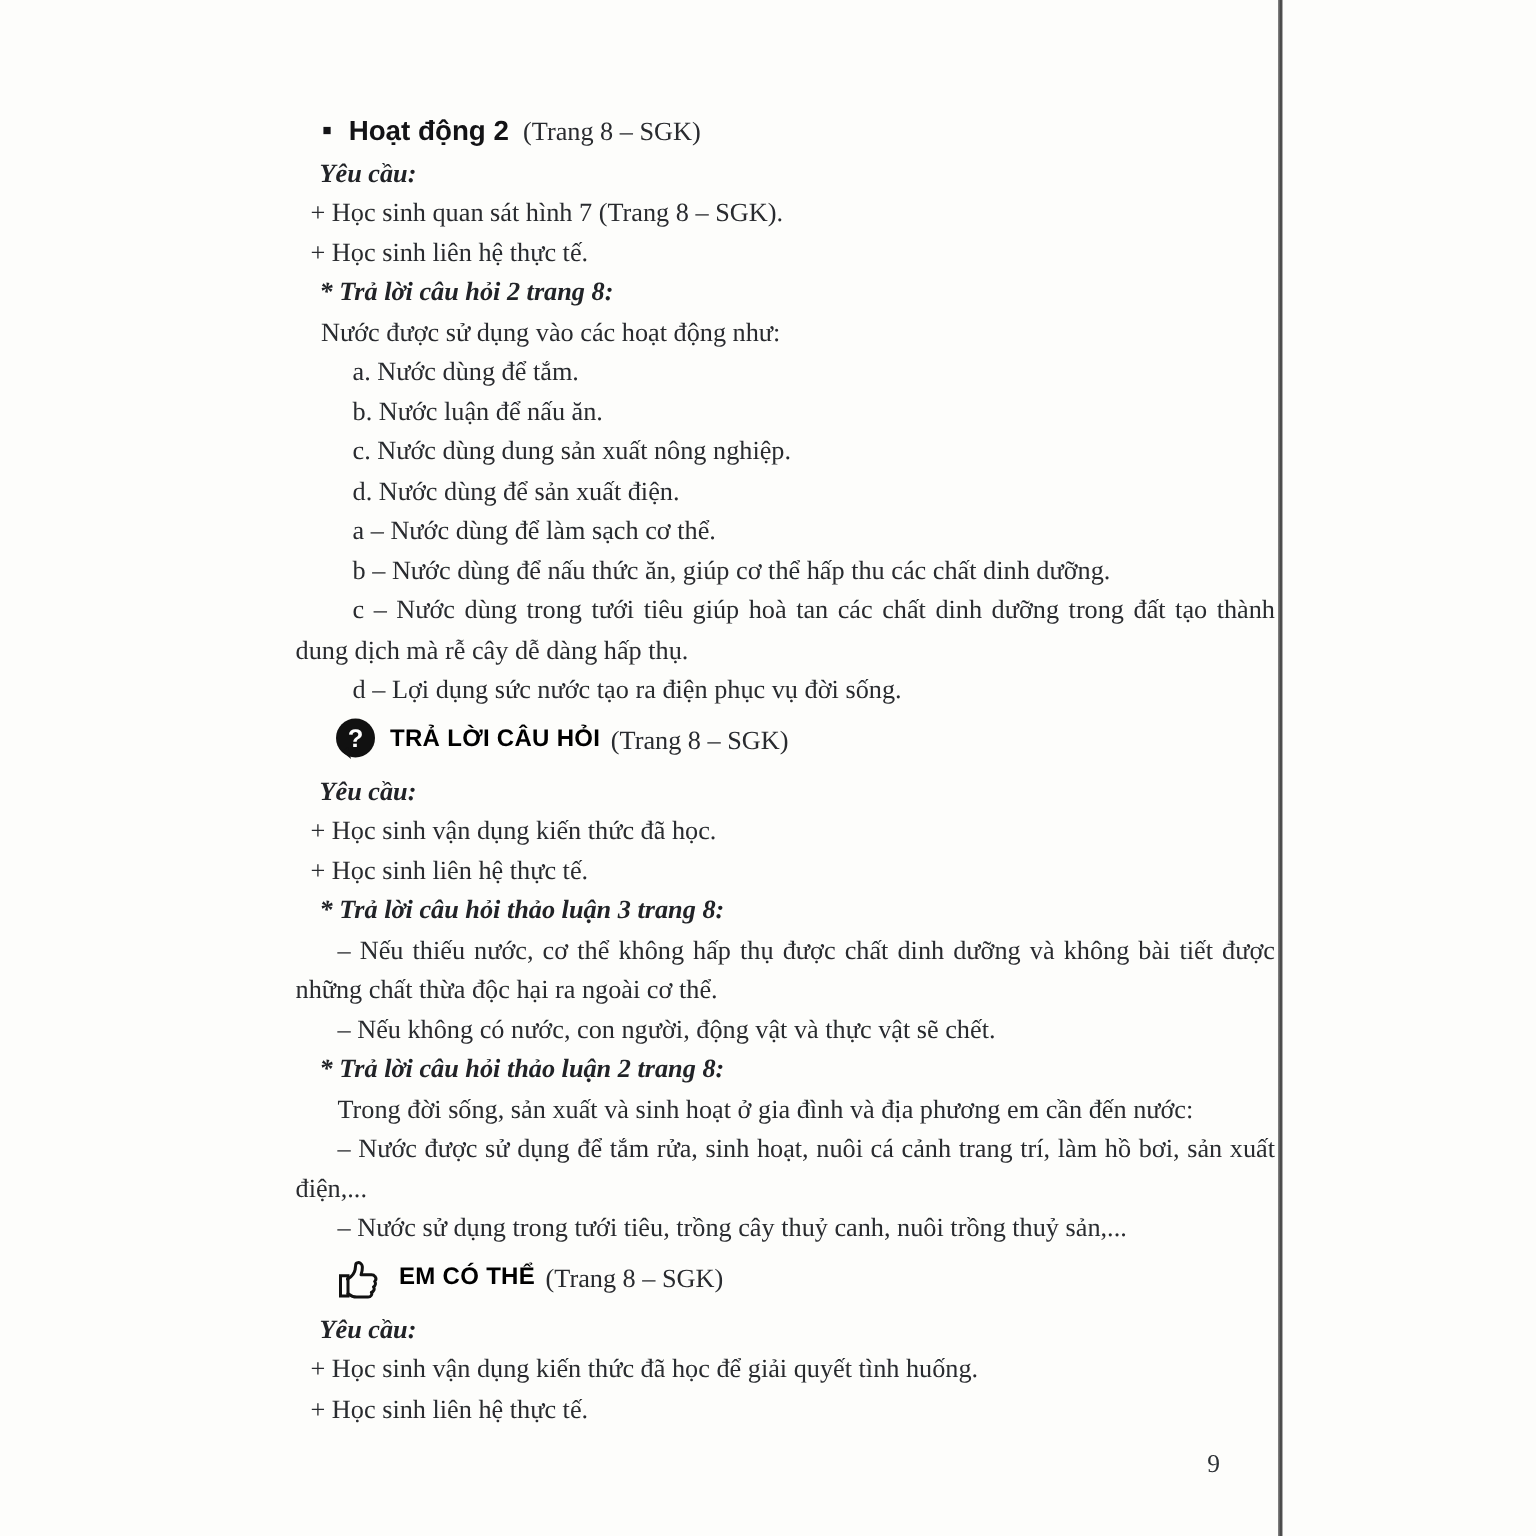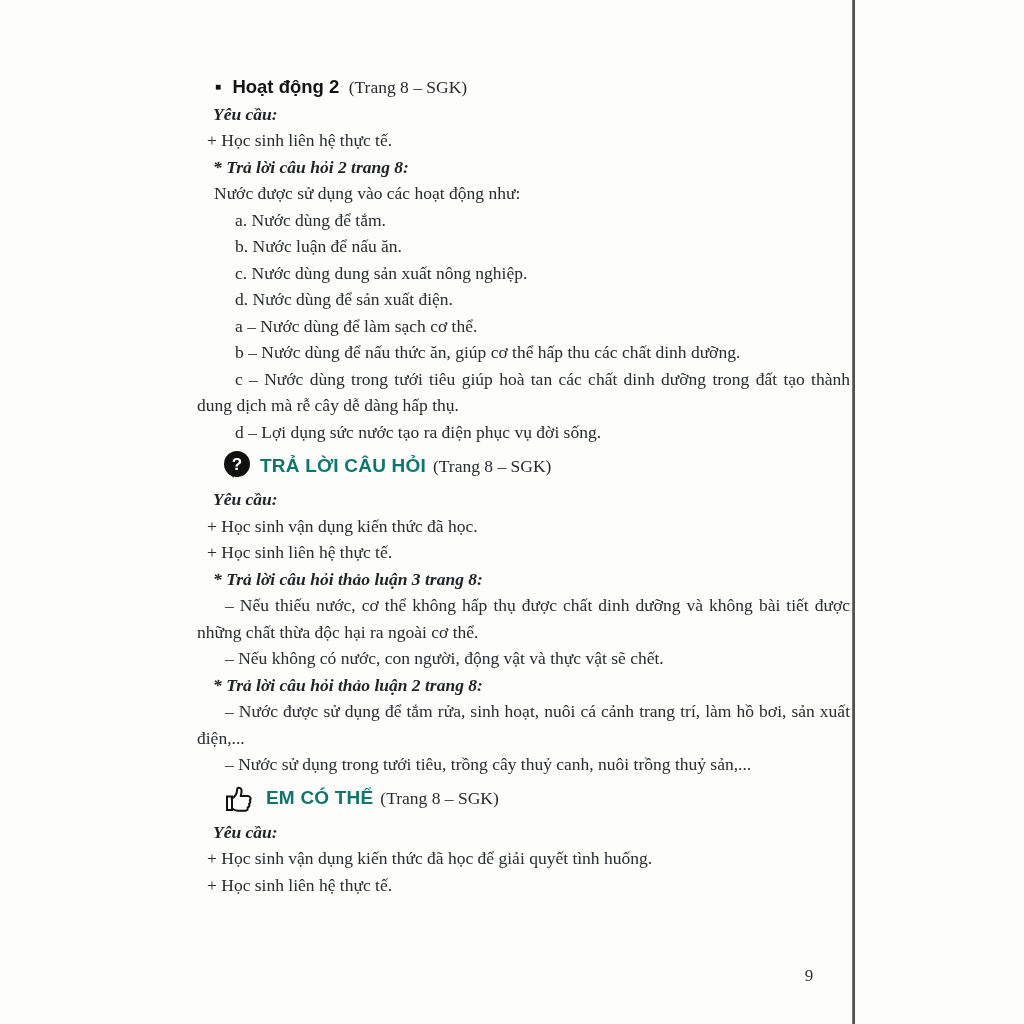--- a/index.html
+++ b/index.html
@@ -69,22 +69,22 @@
     display: flex;
     align-items: center;
     gap: 7px;
     padding-left: 24px;
     height: 38px;
     margin: 2px 0 1px 0;
   }
   .iconrow .ihead {
     font-family: "Liberation Sans", sans-serif;
     font-weight: 700;
-    font-size: 19px;
-    color: #0f766e;
+    font-size: 16px;
+    color: #000000;
     letter-spacing: 0.2px;
   }
   .iconrow .isuf { font-size: 17.5px; color: #292b2f; }
   .icon-wrap { display: inline-flex; align-items: center; }
 
   .page-number {
     position: absolute;
     left: 799px; top: 966px;
     width: 20px;
     text-align: center;
@@ -98,20 +98,21 @@
 
 <div class="page">
   <div class="content">
 
     <p class="hline">
       <span class="sq">■</span>
       <span class="hbold">Hoạt động 2</span>
       <span class="hsuf">(Trang 8 – SGK)</span>
     </p>
     <p class="lbl">Yêu cầu:</p>
+    <p class="plus">+ Học sinh quan sát hình 7 (Trang 8 – SGK).</p>
     <p class="plus">+ Học sinh liên hệ thực tế.</p>
     <p class="lbl">* Trả lời câu hỏi 2 trang 8:</p>
     <p class="p0">Nước được sử dụng vào các hoạt động như:</p>
     <p class="li1">a. Nước dùng để tắm.</p>
     <p class="li1">b. Nước luận để nấu ăn.</p>
     <p class="li1">c. Nước dùng dung sản xuất nông nghiệp.</p>
     <p class="li1">d. Nước dùng để sản xuất điện.</p>
     <p class="eff">a – Nước dùng để làm sạch cơ thể.</p>
     <p class="eff">b – Nước dùng để nấu thức ăn, giúp cơ thể hấp thu các chất dinh dưỡng.</p>
     <p class="eff">c – Nước dùng trong tưới tiêu giúp hoà tan các chất dinh dưỡng trong đất tạo thành dung dịch mà rễ cây dễ dàng hấp thụ.</p>
@@ -128,20 +129,21 @@
       <span class="ihead">TRẢ LỜI CÂU HỎI</span>
       <span class="isuf">(Trang 8 – SGK)</span>
     </div>
     <p class="lbl">Yêu cầu:</p>
     <p class="plus">+ Học sinh vận dụng kiến thức đã học.</p>
     <p class="plus">+ Học sinh liên hệ thực tế.</p>
     <p class="lbl">* Trả lời câu hỏi thảo luận 3 trang 8:</p>
     <p class="ans">– Nếu thiếu nước, cơ thể không hấp thụ được chất dinh dưỡng và không bài tiết được những chất thừa độc hại ra ngoài cơ thể.</p>
     <p class="ans">– Nếu không có nước, con người, động vật và thực vật sẽ chết.</p>
     <p class="lbl">* Trả lời câu hỏi thảo luận 2 trang 8:</p>
+    <p class="pj">Trong đời sống, sản xuất và sinh hoạt ở gia đình và địa phương em cần đến nước:</p>
     <p class="ans">– Nước được sử dụng để tắm rửa, sinh hoạt, nuôi cá cảnh trang trí, làm hồ bơi, sản xuất điện,...</p>
     <p class="ans">– Nước sử dụng trong tưới tiêu, trồng cây thuỷ canh, nuôi trồng thuỷ sản,...</p>
 
     <div class="iconrow">
       <span class="icon-wrap">
         <svg width="38" height="32" viewBox="0 0 38 32">
           <path d="M6 13.5 H11 V27 H6 Z" fill="none" stroke="#111111" stroke-width="2"></path>
           <path d="M11 25.5 c2 1.6 3.6 2.2 5.8 2.2 h7.6 c1.8 0 3-1.7 2.2-3.2 1.6-.3 2.4-2.2 1.4-3.6 1.3-.6 1.7-2.4 .8-3.6 .9-.9 1-2.3 .2-3.3 -.5-.7-1.4-1.1-2.3-1.1 h-7 c.7-2.2 1-4.2 .8-5.8 -.2-1.6-1.7-2.6-3.1-2.3 -.8 .15-1.3 .8-1.3 1.7 0 4-1.8 7.3-5.4 9.2" fill="none" stroke="#111111" stroke-width="2" stroke-linejoin="round" stroke-linecap="round"></path>
         </svg>
       </span>

